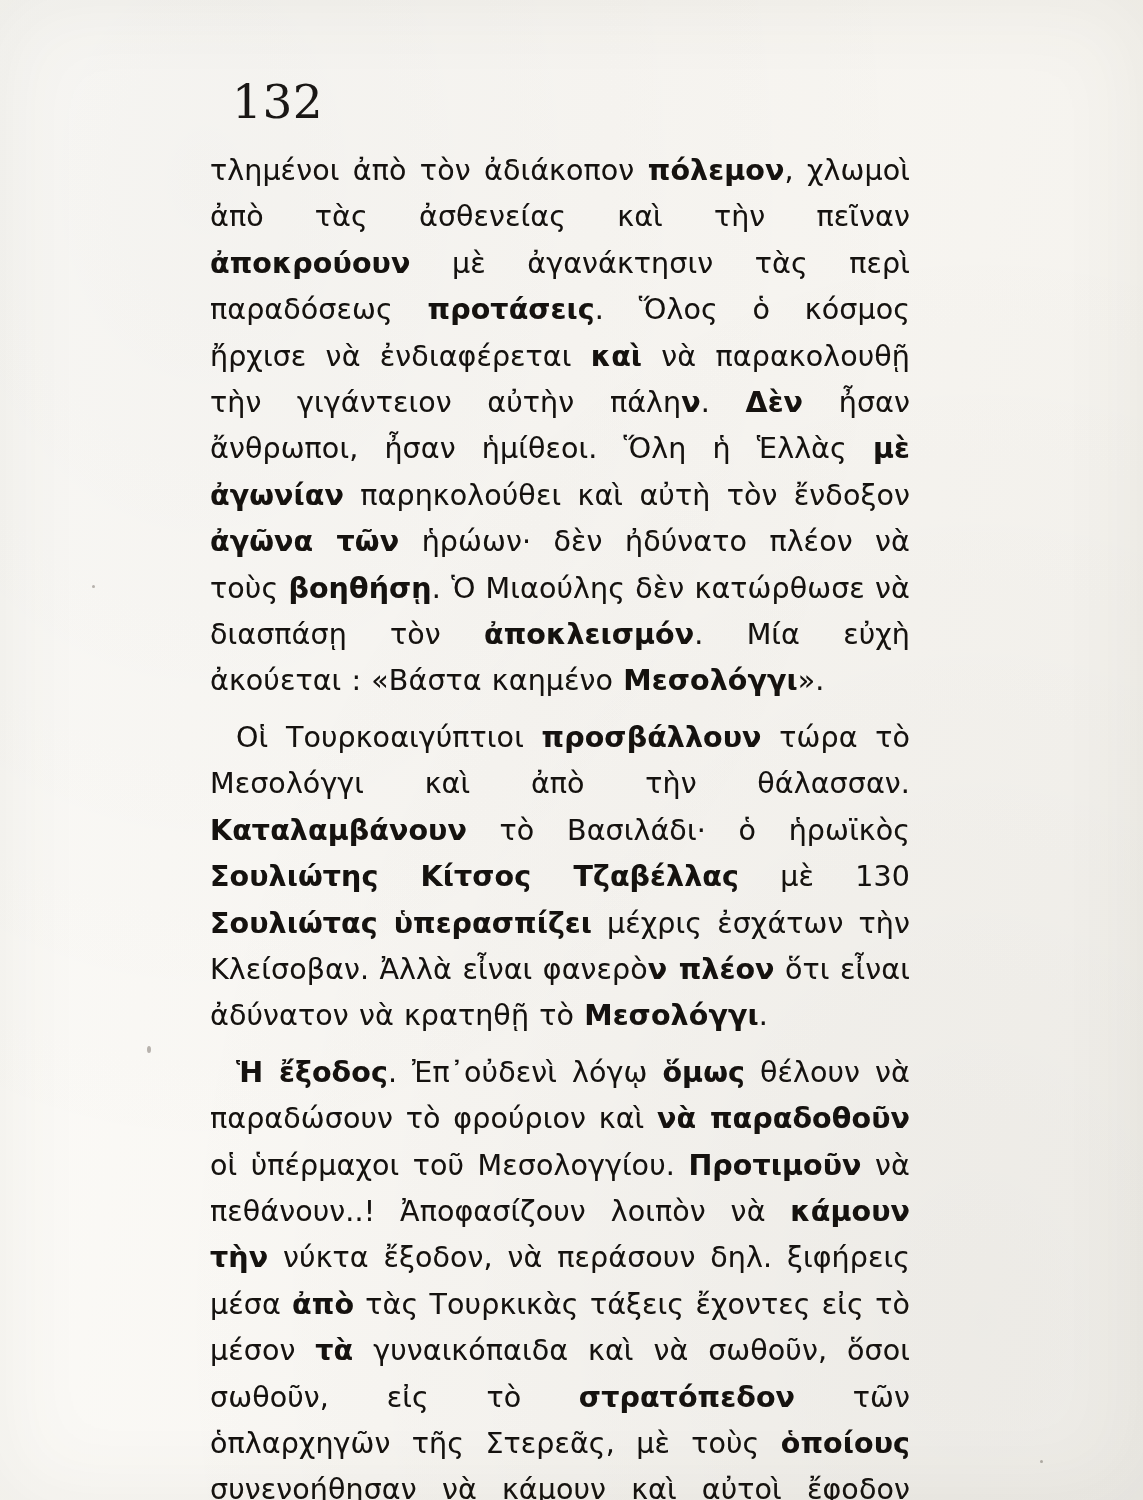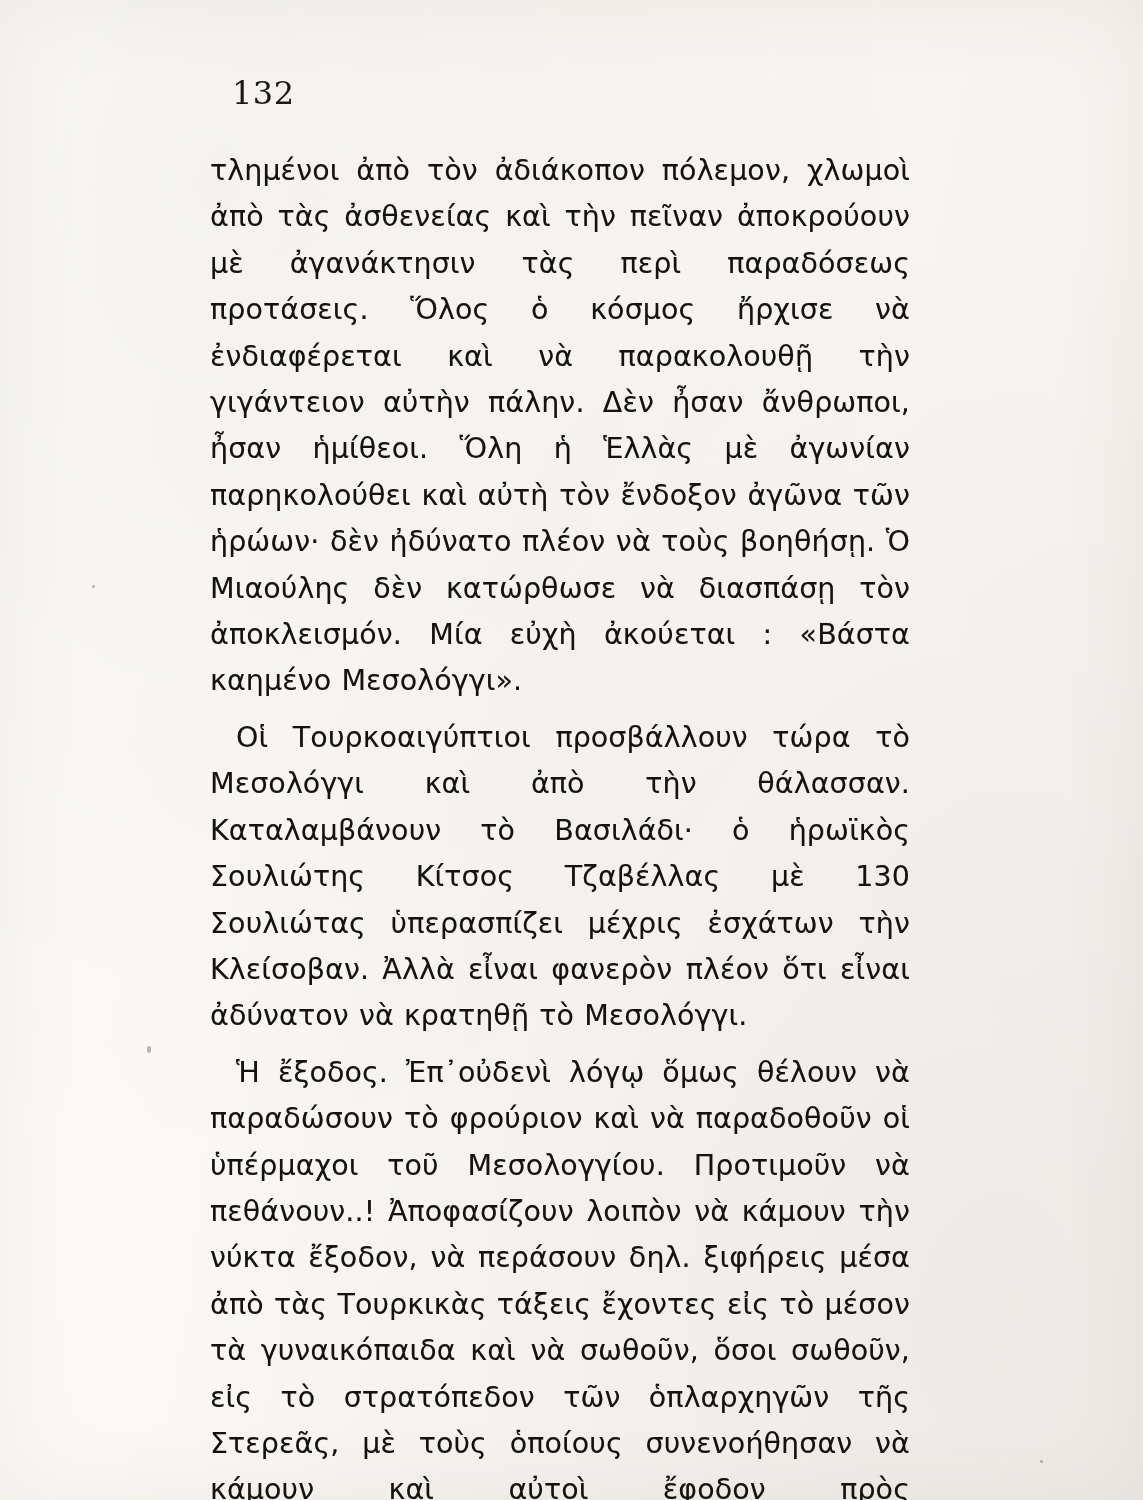--- a/index.html
+++ b/index.html
@@ -29,21 +29,21 @@
     position: absolute;
     inset: 0;
     pointer-events: none;
     box-shadow: inset 0 0 90px rgba(90, 80, 60, 0.07);
   }
   .folio {
     position: absolute;
     left: 232px;
     top: 74px;
     font-family: "DejaVu Serif", serif;
-    font-size: 32px;
+    font-size: 47px;
     letter-spacing: 0.5px;
     color: #1a1715;
   }
   .textblock {
     position: absolute;
     left: 210px;
     top: 148px;
     width: 700px;
   }
   .para {
@@ -57,21 +57,21 @@
     letter-spacing: 0.1px;
     word-spacing: 1px;
   }
   .para + .para {
     margin-top: 10px;
   }
   .para.indent {
     text-indent: 26px;
   }
   .b {
-    font-weight: 400;
+    font-weight: 700;
   }
   
   .para {
     text-shadow: 0 0 0.4px rgba(0,0,0,0.25);
   }
   .speck {
     position: absolute;
     background: rgba(60, 50, 40, 0.35);
     border-radius: 50%;
     pointer-events: none;

